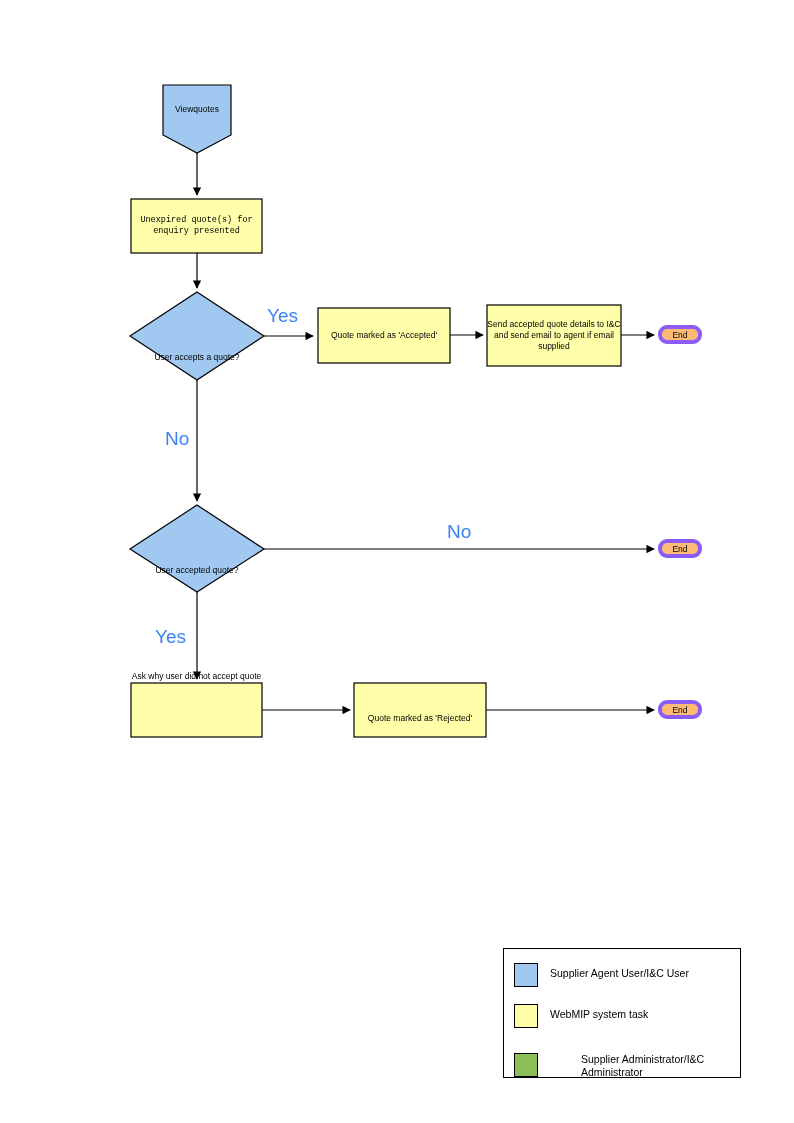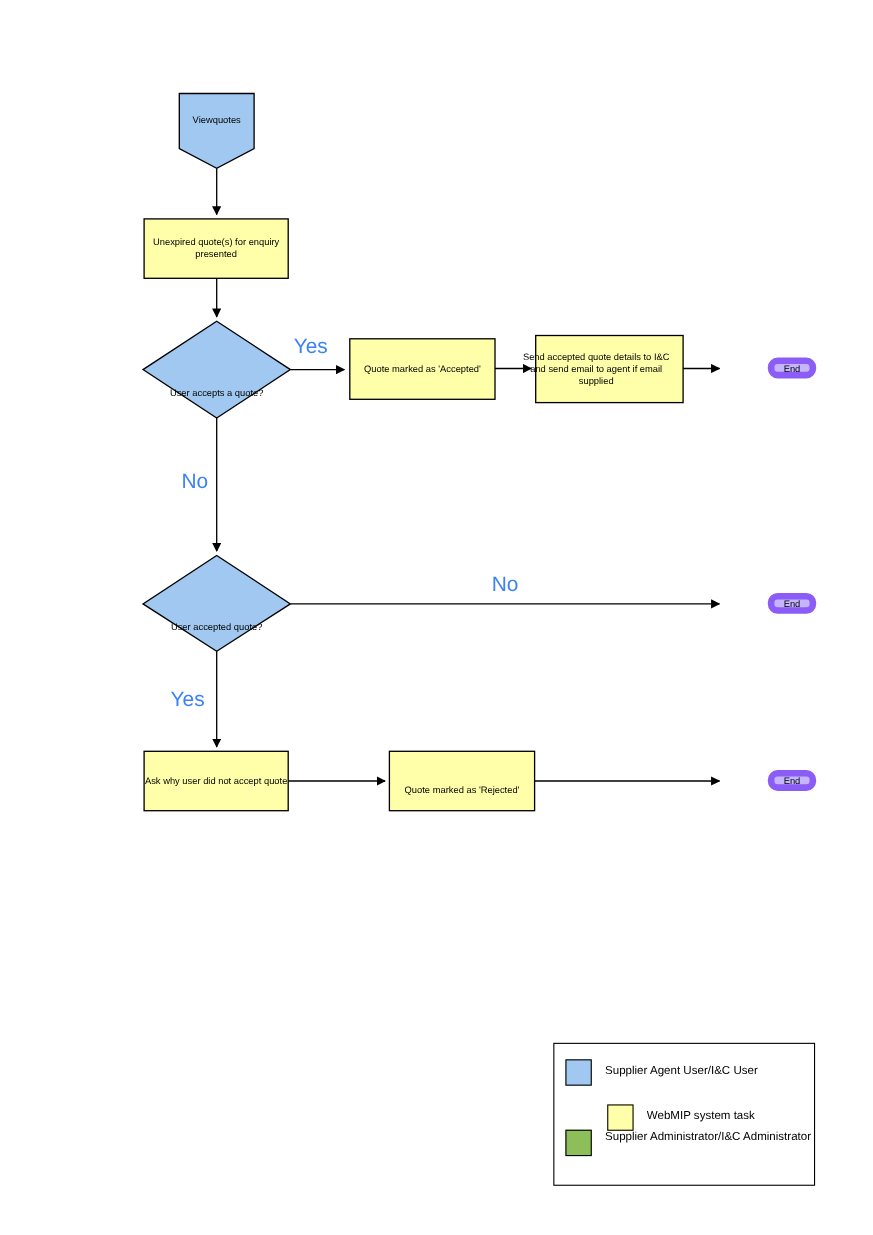--- a/index.html
+++ b/index.html
@@ -41,29 +41,28 @@
     position: absolute;
     text-align: center;
     font-size: 8.5px;
     line-height: 1.28;
     color: #000;
     margin-top: 28px;
   }
   .end-node {
     position: absolute;
     box-sizing: border-box;
-    border: 6px solid #8b5cf6;
-    background: #c4b5fd;
+    border: 4px solid #8b5cf6;
+    background: #fdba74;
     border-radius: 9px;
     display: flex;
     align-items: center;
     justify-content: center;
     font-size: 8.5px;
     color: #000;
-    margin-left: 40px;
   }
   .edge-label {
     position: absolute;
     font-size: 19px;
     color: #3b82f6;
     font-family: "Liberation Sans", sans-serif;
     white-space: nowrap;
   }
   #legend {
     position: absolute;
@@ -139,54 +138,54 @@
 
   <line x1="262" y1="710" x2="350" y2="710" stroke="#000000" stroke-width="1.2" marker-end="url(#arrow)"></line>
 
   <rect x="354" y="683" width="132" height="54" fill="#ffffaa" stroke="#000000" stroke-width="1.2"></rect>
 
   <line x1="486" y1="710" x2="654" y2="710" stroke="#000000" stroke-width="1.2" marker-end="url(#arrow)"></line>
 </svg>
 
 <div class="start-label" style="left:163px; top:104px; width:68px;">Viewquotes</div>
 
-<div class="node" style="left:131px; top:199px; width:131px; height:54px;">Unexpired quote(s) for enquiry presented</div>
+<div class="node" style="left:131px; top:199px; width:131px; height:54px;font-family:Liberation Mono, monospace;">Unexpired quote(s) for enquiry presented</div>
 
 <div class="diamond-label" style="left:142px; top:324px; width:110px;">User accepts a quote?</div>
 
 <div class="node" style="left:318px; top:308px; width:132px; height:55px;text-align:center;">Quote  marked as 'Accepted'</div>
 
-<div class="node" style="left:475px; top:305px; width:134px; height:61px;">Send accepted quote details to I&amp;C and send email to agent if email supplied</div>
+<div class="node" style="left:487px; top:305px; width:134px; height:61px;">Send accepted quote details to I&amp;C and send email to agent if email supplied</div>
 
 <div class="end-node" style="left:658px; top:325px; width:44px; height:19px;">End</div>
 
 <div class="diamond-label" style="left:145px; top:537px; width:104px;">User accepted quote?</div>
 
 <div class="end-node" style="left:658px; top:539px; width:44px; height:19px;">End</div>
 
-<div class="node" style="left:131px; top:683px; width:131px; height:54px;">Ask why user did not accept quote</div>
+<div class="node" style="left:131px; top:649px; width:131px; height:54px;">Ask why user did not accept quote</div>
 
 <div class="node" style="left:354px; top:683px; width:132px; height:71px;">Quote  marked as 'Rejected'</div>
 
 <div class="end-node" style="left:658px; top:700px; width:44px; height:19px;">End</div>
 
 <div class="edge-label" style="left:267px; top:305px;">Yes</div>
 
 <div class="edge-label" style="left:165px; top:428px;">No</div>
 
 <div class="edge-label" style="left:447px; top:521px;">No</div>
 
 <div class="edge-label" style="left:155px; top:626px;">Yes</div>
 
 <div id="legend">
   <div class="legend-row" style="top:14px;">
     <span class="swatch" style="background:#a0c8f0;"></span>
     <span class="legend-text">Supplier Agent User/I&amp;C User</span>
   </div>
-  <div class="legend-row" style="top:55px;margin-left:38px;">
+  <div class="legend-row" style="top:55px;">
     <span class="swatch" style="background:#ffffaa;"></span>
     <span class="legend-text">WebMIP system task</span>
   </div>
-  <div class="legend-row" style="top:78px;">
+  <div class="legend-row" style="top:104px;gap:31px;">
     <span class="swatch" style="background:#8cbe5a;"></span>
     <span class="legend-text" style="padding-top:0;">Supplier Administrator/I&amp;C Administrator</span>
   </div>
 </div>
 
 </body></html>

